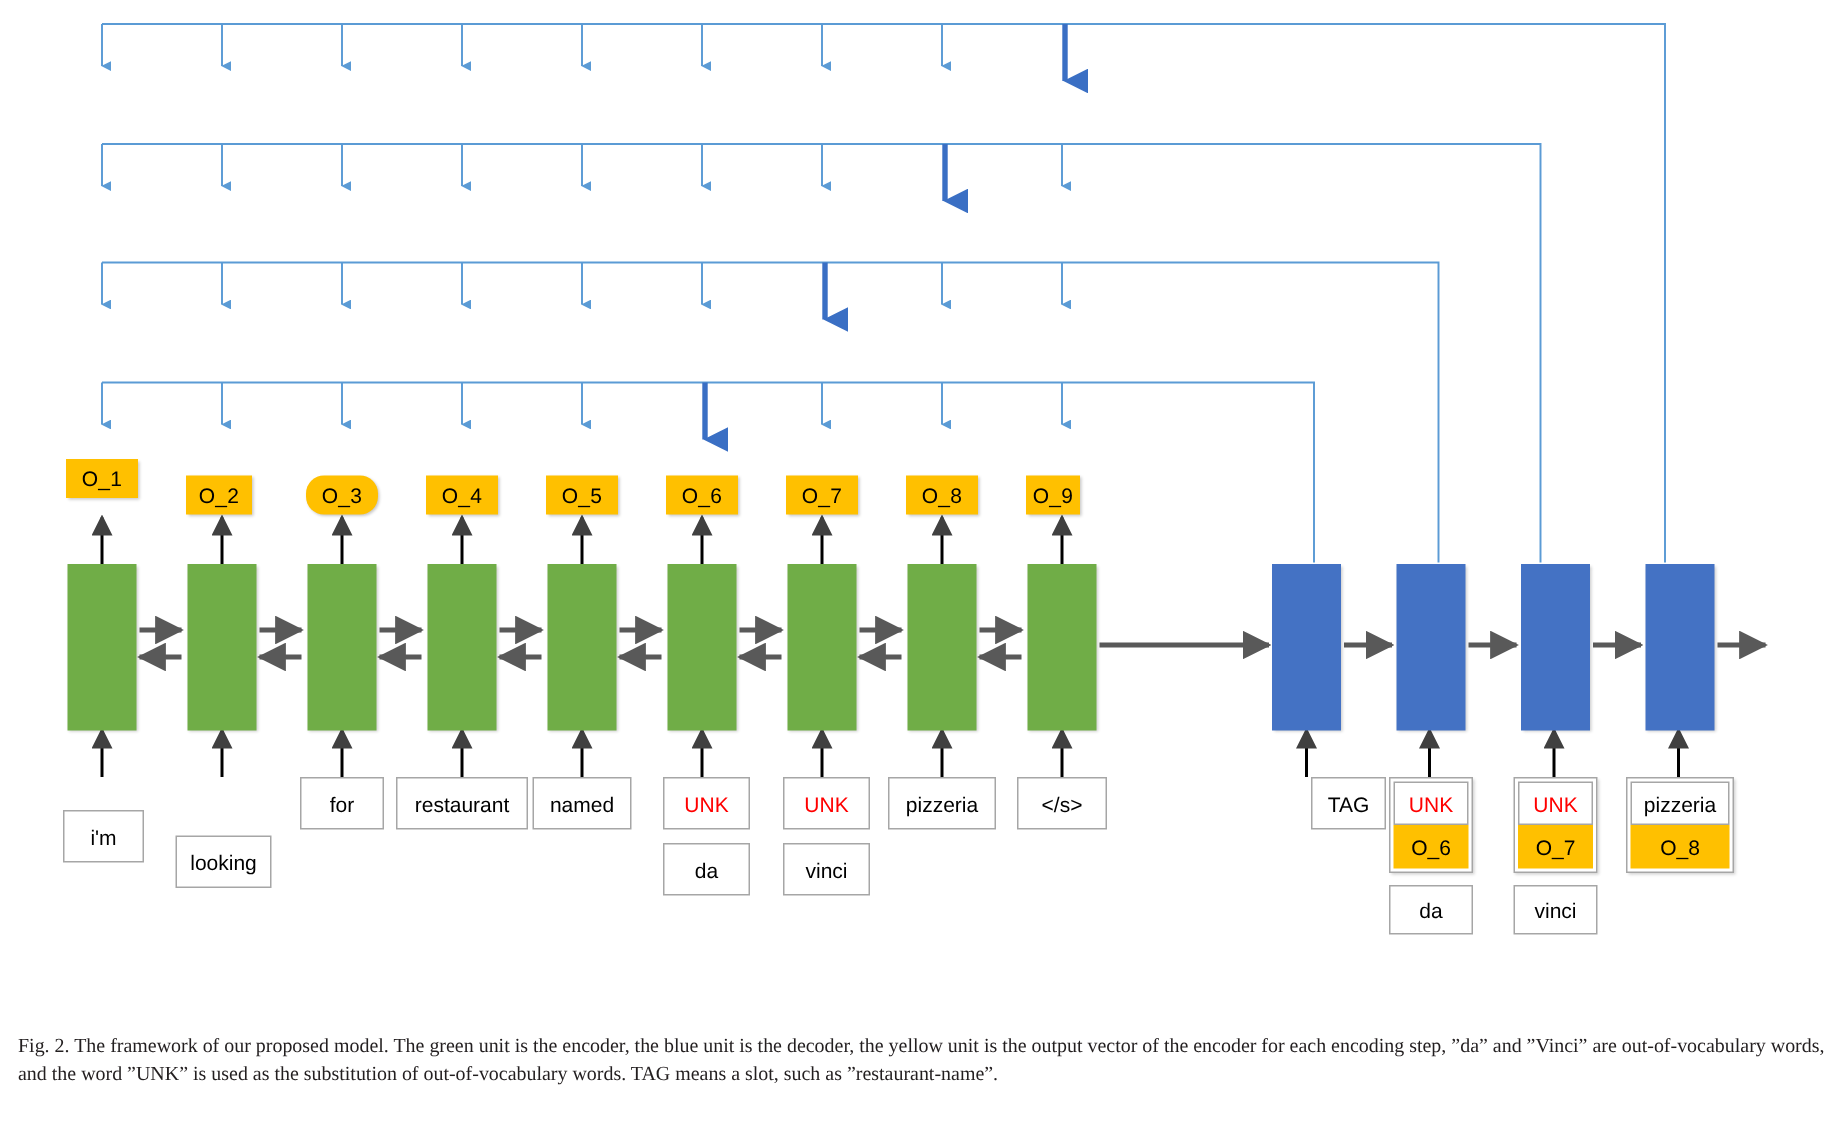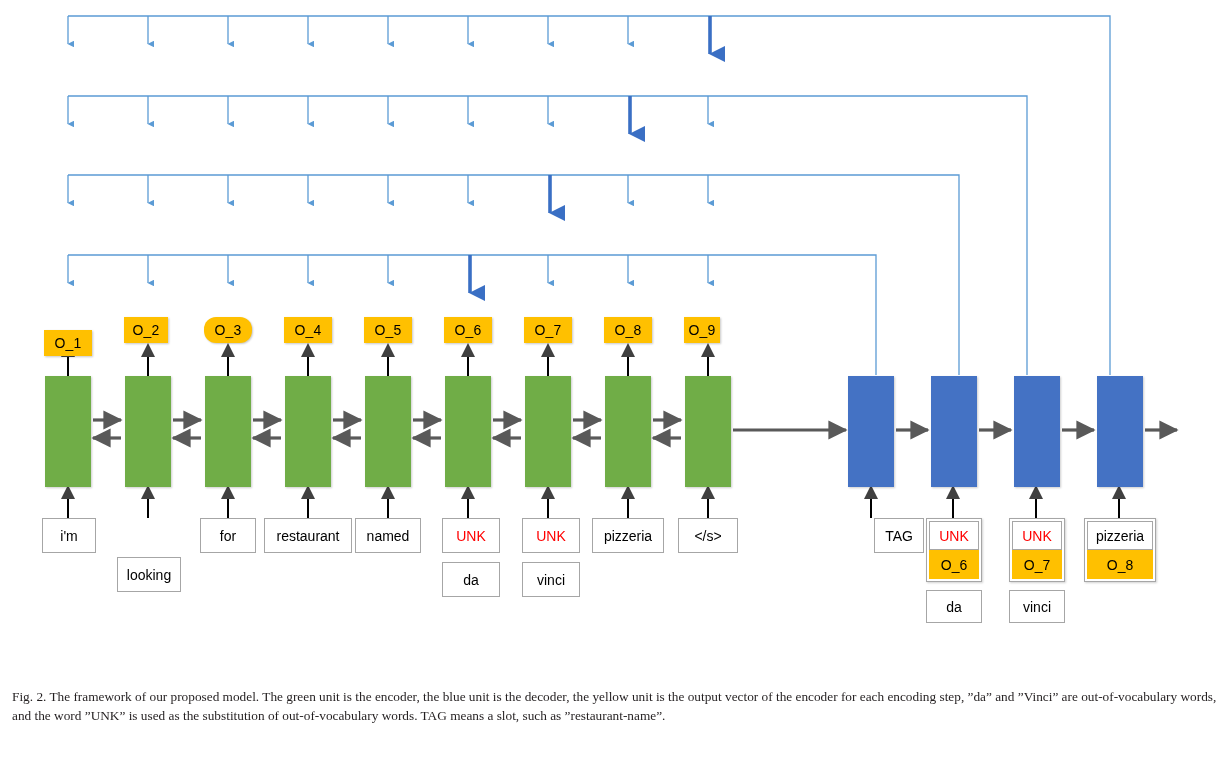--- a/index.html
+++ b/index.html
@@ -236,21 +236,21 @@
     </g>
 
     <g>
       <line x1="871" y1="518" x2="871" y2="487" stroke="#000000" stroke-width="2" marker-end="url(#blkArrow)"></line>
       <line x1="953" y1="518" x2="953" y2="487" stroke="#000000" stroke-width="2" marker-end="url(#blkArrow)"></line>
       <line x1="1036" y1="518" x2="1036" y2="487" stroke="#000000" stroke-width="2" marker-end="url(#blkArrow)"></line>
       <line x1="1119" y1="518" x2="1119" y2="487" stroke="#000000" stroke-width="2" marker-end="url(#blkArrow)"></line>
     </g>
   </svg>
 
-  <div class="out-chip" style="left:44px;  top:330px; width:48px; height:26px;">
+  <div class="out-chip" style="left:44px;  top:306px; width:48px; height:26px;">
       <span>O_1</span>
     </div>
   <div class="out-chip" style="left:124px; top:317px; width:44px; height:26px;align-items:center;">
       <span>O_2</span>
     </div>
   <div class="out-chip" style="left:204px; top:317px; width:48px; height:26px;border-radius:12px;">
       <span>O_3</span>
     </div>
   <div class="out-chip" style="left:284px; top:317px; width:48px; height:26px;">
       <span>O_4</span>
@@ -279,21 +279,21 @@
   <div class="enc-block" style="left:445px; top:376px; width:46px; height:111px;"></div>
   <div class="enc-block" style="left:525px; top:376px; width:46px; height:111px;"></div>
   <div class="enc-block" style="left:605px; top:376px; width:46px; height:111px;"></div>
   <div class="enc-block" style="left:685px; top:376px; width:46px; height:111px;"></div>
 
   <div class="dec-block" style="left:848px;  top:376px; width:46px; height:111px;"></div>
   <div class="dec-block" style="left:931px;  top:376px; width:46px; height:111px;"></div>
   <div class="dec-block" style="left:1014px; top:376px; width:46px; height:111px;"></div>
   <div class="dec-block" style="left:1097px; top:376px; width:46px; height:111px;"></div>
 
-  <div class="word-box" style="left:42px;  top:518px; width:54px;  height:35px;">
+  <div class="word-box" style="left:42px;  top:540px; width:54px;  height:35px;">
       <span>i'm</span>
     </div>
   <div class="word-box" style="left:117px; top:518px; width:64px;  height:35px;margin-top:39px;">
       <span>looking</span>
     </div>
   <div class="word-box" style="left:200px; top:518px; width:56px;  height:35px;">
       <span>for</span>
     </div>
   <div class="word-box" style="left:264px; top:518px; width:88px;  height:35px;justify-content:center;">
       <span>restaurant</span>

